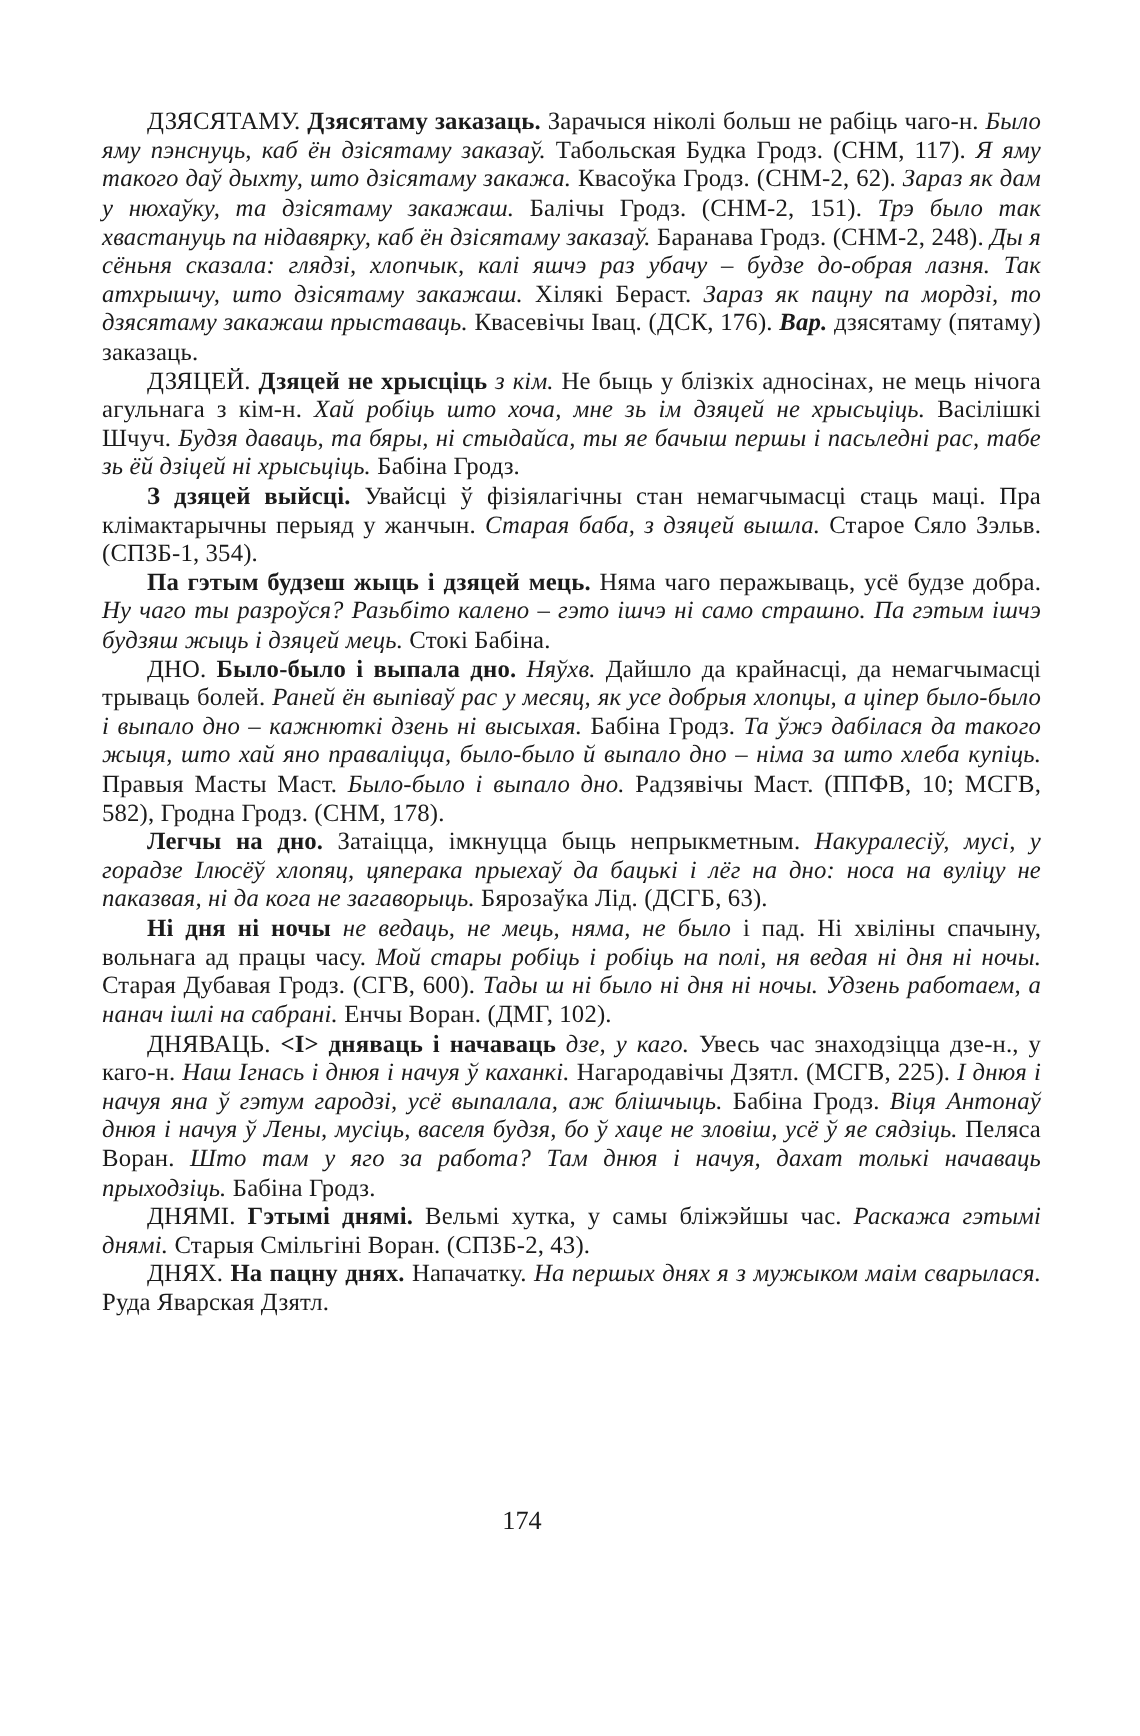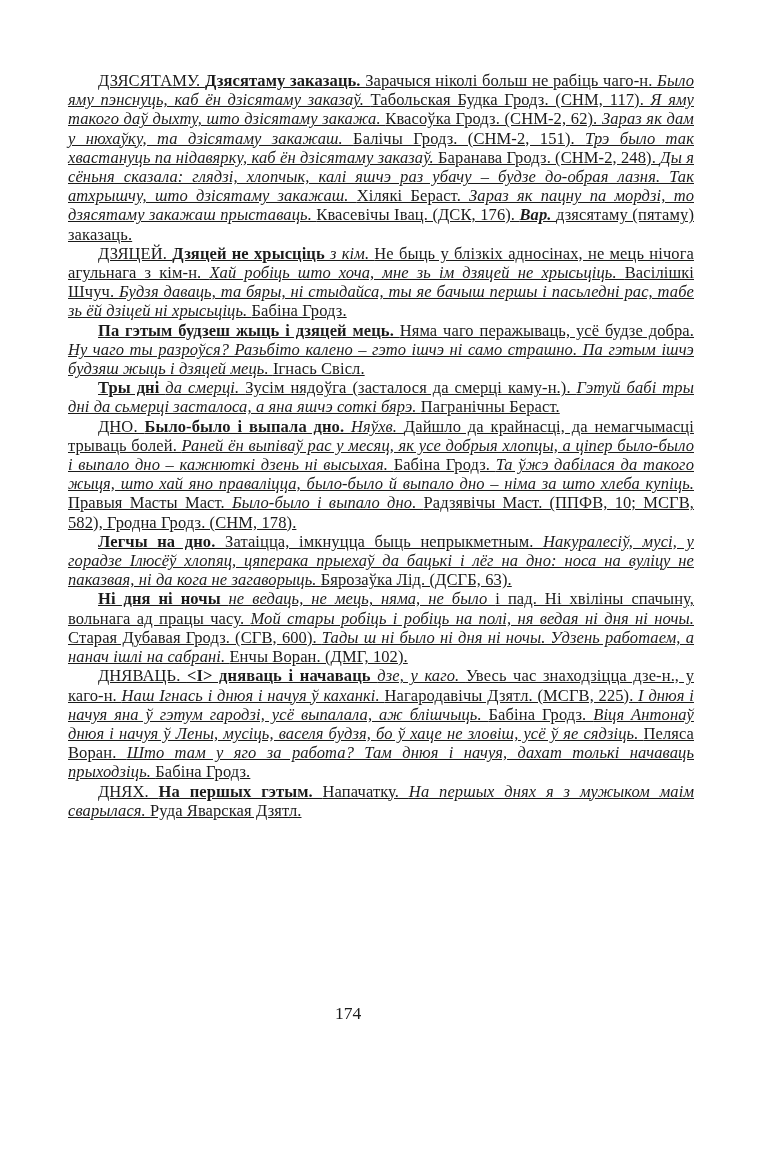--- a/index.html
+++ b/index.html
@@ -30,21 +30,20 @@
     width: 626px;
     text-align: justify;
     font-size: 16.5px;
     line-height: 19.2px;
     letter-spacing: 0.1px;
   }
   p.para {
     margin: 0;
     padding: 0;
     text-indent: 30px;
-    text-decoration: underline;
   }
   .run-r { font-weight: normal; font-style: normal; }
   .run-b { font-weight: bold;   font-style: normal; }
   .run-i { font-weight: normal; font-style: italic; }
   .run-bi{ font-weight: bold;   font-style: italic; }
   .page-number {
     position: absolute;
     left: 0;
     top: 1002px;
     width: 696px;
@@ -54,22 +53,23 @@
     font-weight: normal;
   }
 </style>
 </head>
 <body>
 
 <div class="scan-page">
   <main class="text-block">
       <p class="para"><span class="run-r">ДЗЯСЯТАМУ. </span><span class="run-b">Дзясятаму заказаць. </span><span class="run-r">Зарачыся ніколі больш не рабіць чаго-н. </span><span class="run-i">Было яму пэнснуць, каб ён дзісятаму заказаў. </span><span class="run-r">Табольская Будка Гродз. (СНМ, 117). </span><span class="run-i">Я яму такого даў дыхту, што дзісятаму закажа. </span><span class="run-r">Квасоўка Гродз. (СНМ-2, 62). </span><span class="run-i">Зараз як дам у нюхаўку, та дзісятаму закажаш. </span><span class="run-r">Балічы Гродз. (СНМ-2, 151). </span><span class="run-i">Трэ было так хвастануць па нідавярку, каб ён дзісятаму заказаў. </span><span class="run-r">Баранава Гродз. (СНМ-2, 248). </span><span class="run-i">Ды я сёньня сказала: глядзі, хлопчык, калі яшчэ раз убачу – будзе до-обрая лазня. Так атхрышчу, што дзісятаму закажаш. </span><span class="run-r">Хілякі Бераст. </span><span class="run-i">Зараз як пацну па мордзі, то дзясятаму закажаш прыставаць. </span><span class="run-r">Квасевічы Івац. (ДСК, 176). </span><span class="run-bi">Вар. </span><span class="run-r">дзясятаму (пятаму) заказаць.</span></p>
       <p class="para"><span class="run-r">ДЗЯЦЕЙ. </span><span class="run-b">Дзяцей не хрысціць </span><span class="run-i">з кім. </span><span class="run-r">Не быць у блізкіх адносінах, не мець нічога агульнага з кім-н. </span><span class="run-i">Хай робіць што хоча, мне зь ім дзяцей не хрысьціць. </span><span class="run-r">Васілішкі Шчуч. </span><span class="run-i">Будзя даваць, та бяры, ні стыдайса, ты яе бачыш першы і пасьледні рас, табе зь ёй дзіцей ні хрысьціць. </span><span class="run-r">Бабіна Гродз.</span></p>
-      <p class="para"><span class="run-b">Па гэтым будзеш жыць і дзяцей мець. </span><span class="run-r">Няма чаго перажываць, усё будзе добра. </span><span class="run-i">Ну чаго ты разроўся? Разьбіто калено – гэто ішчэ ні само страшно. Па гэтым ішчэ будзяш жыць і дзяцей мець. </span><span class="run-r">Ігнась Свісл.</span></p>
-      <p class="para"><span class="run-b">Тры дні </span><span class="run-i">да смерці. </span><span class="run-r">Зусім нядоўга (засталося да смерці каму-н.). </span><span class="run-i">Гэтуй бабі тры дні да сьмерці засталоса, а яна яшчэ соткі бярэ. </span><span class="run-r">Пагранічны Бераст.</span></p>
+      <p class="para"><span class="run-b">З дзяцей выйсці. </span><span class="run-r">Увайсці ў фізіялагічны стан немагчымасці стаць маці. Пра клімактарычны перыяд у жанчын. </span><span class="run-i">Старая баба, з дзяцей вышла. </span><span class="run-r">Старое Сяло Зэльв. (СПЗБ-1, 354).</span></p>
+      <p class="para"><span class="run-b">Па гэтым будзеш жыць і дзяцей мець. </span><span class="run-r">Няма чаго перажываць, усё будзе добра. </span><span class="run-i">Ну чаго ты разроўся? Разьбіто калено – гэто ішчэ ні само страшно. Па гэтым ішчэ будзяш жыць і дзяцей мець. </span><span class="run-r">Стокі Бабіна.</span></p>
       <p class="para"><span class="run-r">ДНО. </span><span class="run-b">Было-было і выпала дно. </span><span class="run-i">Няўхв. </span><span class="run-r">Дайшло да крайнасці, да немагчымасці трываць болей. </span><span class="run-i">Раней ён выпіваў рас у месяц, як усе добрыя хлопцы, а ціпер было-было і выпало дно – кажнюткі дзень ні высыхая. </span><span class="run-r">Бабіна Гродз. </span><span class="run-i">Та ўжэ дабілася да такого жыця, што хай яно праваліцца, было-было й выпало дно – німа за што хлеба купіць. </span><span class="run-r">Правыя Масты Маст. </span><span class="run-i">Было-было і выпало дно. </span><span class="run-r">Радзявічы Маст. (ППФВ, 10; МСГВ, 582), Гродна Гродз. (СНМ, 178).</span></p>
       <p class="para"><span class="run-b">Легчы на дно. </span><span class="run-r">Затаіцца, імкнуцца быць непрыкметным. </span><span class="run-i">Накуралесіў, мусі, у горадзе Ілюсёў хлопяц, цяперака прыехаў да бацькі і лёг на дно: носа на вуліцу не паказвая, ні да кога не загаворыць. </span><span class="run-r">Бярозаўка Лід. (ДСГБ, 63).</span></p>
       <p class="para"><span class="run-b">Ні дня ні ночы </span><span class="run-i">не ведаць, не мець, няма, не было </span><span class="run-r">і пад. Ні хвіліны спачыну, вольнага ад працы часу. </span><span class="run-i">Мой стары робіць і робіць на полі, ня ведая ні дня ні ночы. </span><span class="run-r">Старая Дубавая Гродз. (СГВ, 600). </span><span class="run-i">Тады ш ні было ні дня ні ночы. Удзень работаем, а нанач ішлі на сабрані. </span><span class="run-r">Енчы Воран. (ДМГ, 102).</span></p>
       <p class="para"><span class="run-r">ДНЯВАЦЬ. </span><span class="run-b">&lt;І&gt; дняваць і начаваць </span><span class="run-i">дзе, у каго. </span><span class="run-r">Увесь час знаходзіцца дзе-н., у каго-н. </span><span class="run-i">Наш Ігнась і днюя і начуя ў каханкі. </span><span class="run-r">Нагародавічы Дзятл. (МСГВ, 225). </span><span class="run-i">І днюя і начуя яна ў гэтум гародзі, усё выпалала, аж блішчыць. </span><span class="run-r">Бабіна Гродз. </span><span class="run-i">Віця Антонаў днюя і начуя ў Лены, мусіць, васеля будзя, бо ў хаце не зловіш, усё ў яе сядзіць. </span><span class="run-r">Пеляса Воран. </span><span class="run-i">Што там у яго за работа? Там днюя і начуя, дахат толькі начаваць прыходзіць. </span><span class="run-r">Бабіна Гродз.</span></p>
-      <p class="para"><span class="run-r">ДНЯХ. </span><span class="run-b">На першых гэтым. </span><span class="run-r">Напачатку. </span><span class="run-i">На першых днях я з мужыком маім сварылася. </span><span class="run-r">Руда Яварская Дзятл.</span></p>
+      <p class="para"><span class="run-r">ДНЯМІ. </span><span class="run-b">Гэтымі днямі. </span><span class="run-r">Вельмі хутка, у самы бліжэйшы час. </span><span class="run-i">Раскажа гэтымі днямі. </span><span class="run-r">Старыя Смільгіні Воран. (СПЗБ-2, 43).</span></p>
+      <p class="para"><span class="run-r">ДНЯХ. </span><span class="run-b">На пацну днях. </span><span class="run-r">Напачатку. </span><span class="run-i">На першых днях я з мужыком маім сварылася. </span><span class="run-r">Руда Яварская Дзятл.</span></p>
     </main>
   <footer class="page-number">174</footer>
 </div>
 
 </body></html>

